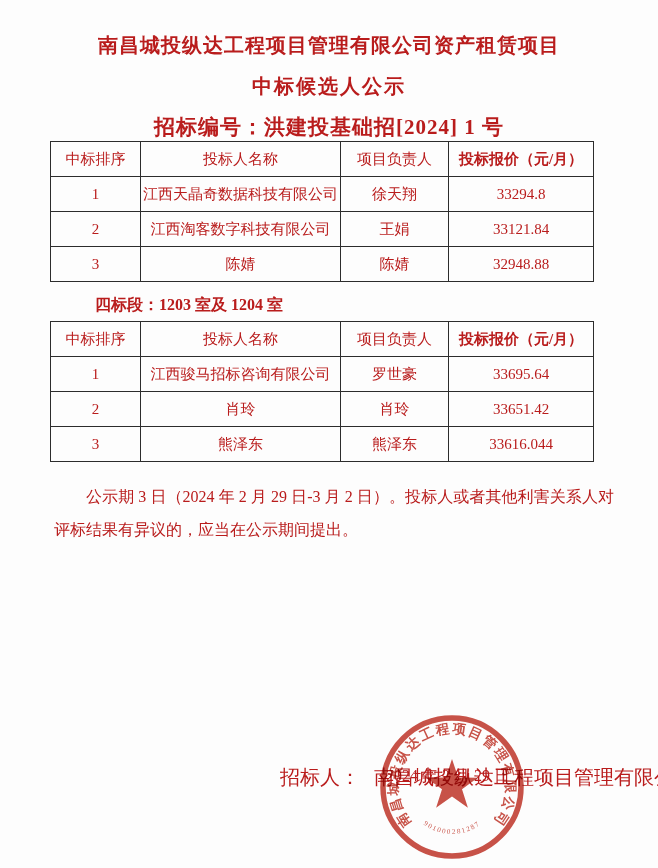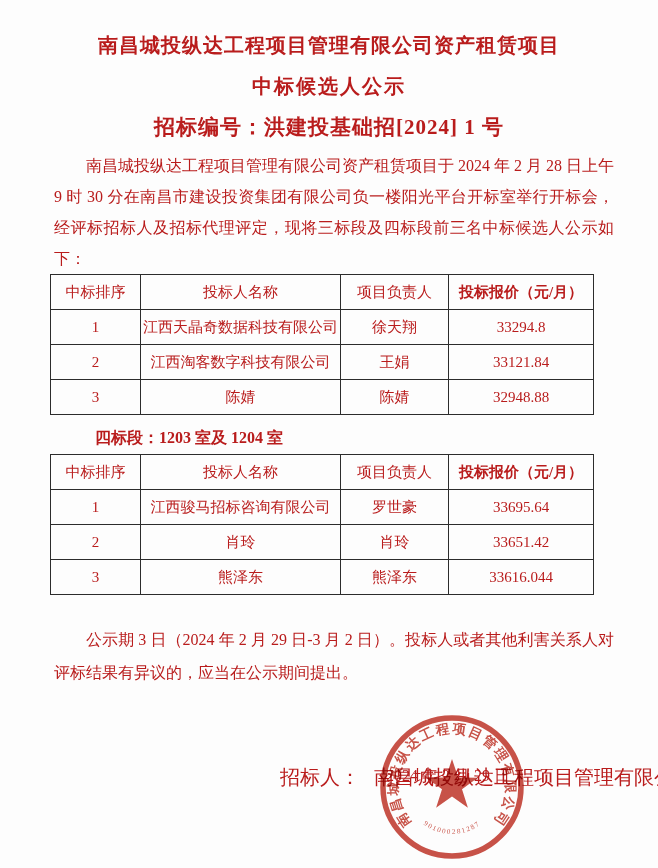--- a/index.html
+++ b/index.html
@@ -62,21 +62,21 @@
     padding: 0 2px;
     overflow: hidden;
     white-space: nowrap;
   }
   table.bid-table .c1 { width: 90px; }
   table.bid-table .c2 { width: 200px; }
   table.bid-table .c3 { width: 108px; }
   table.bid-table .c4 { width: 145px; font-weight: bold; }
   .tbl2-heading { margin-top: 13px; }
   .notice {
-    margin: 28px 44px 0 54px;
+    margin: 18px 44px 0 54px;
     font-size: 16px;
     line-height: 33px;
     text-align: justify;
     text-indent: 2em;
   }
   .contact {
     margin: 1px 44px 0 54px;
     font-size: 16px;
     line-height: 33px;
     text-indent: 2em;
@@ -109,21 +109,20 @@
 </style>
 </head>
 <body>
 
 <div class="doc">
 
   <div class="title-1">南昌城投纵达工程项目管理有限公司资产租赁项目</div>
   <div class="title-2">中标候选人公示</div>
   <div class="bid-number">招标编号：洪建投基础招[2024] 1 号</div>
 
-  <p class="intro">南昌城投纵达工程项目管理有限公司资产租赁项目于 2024 年 2 月 28 日上午 9 时 30 分在南昌市建设投资集团有限公司负一楼阳光平台开标室举行开标会，经评标招标人及招标代理评定，现将三标段及四标段前三名中标候选人公示如下：</p>
 
 
   <table class="bid-table">
     <tbody>
         <tr>
       <td class="c1">中标排序</td>
       <td class="c2">投标人名称</td>
       <td class="c3">项目负责人</td>
       <td class="c4">投标报价（元/月）</td>
     </tr>

